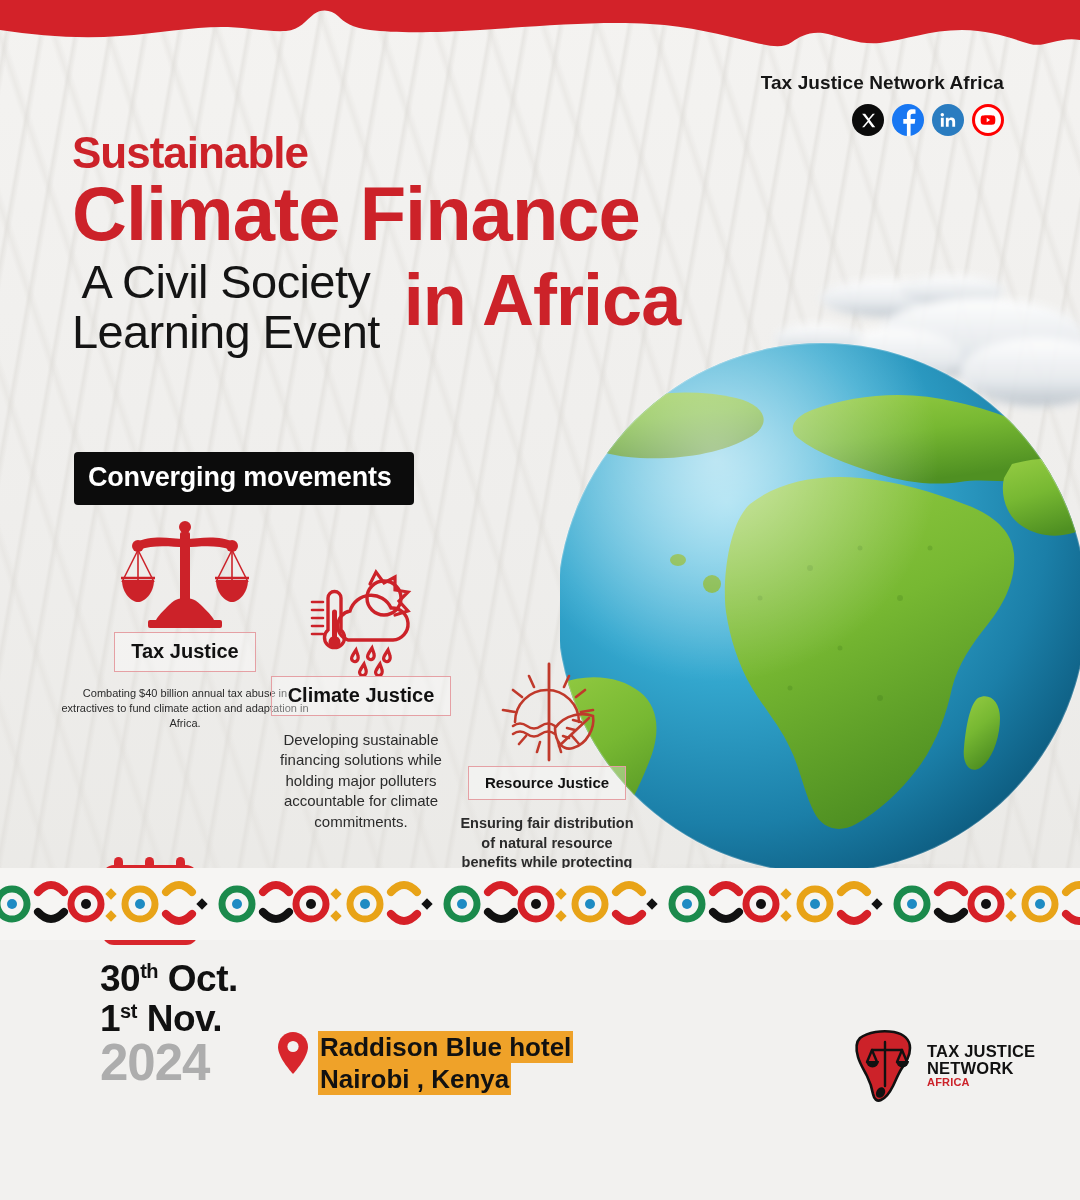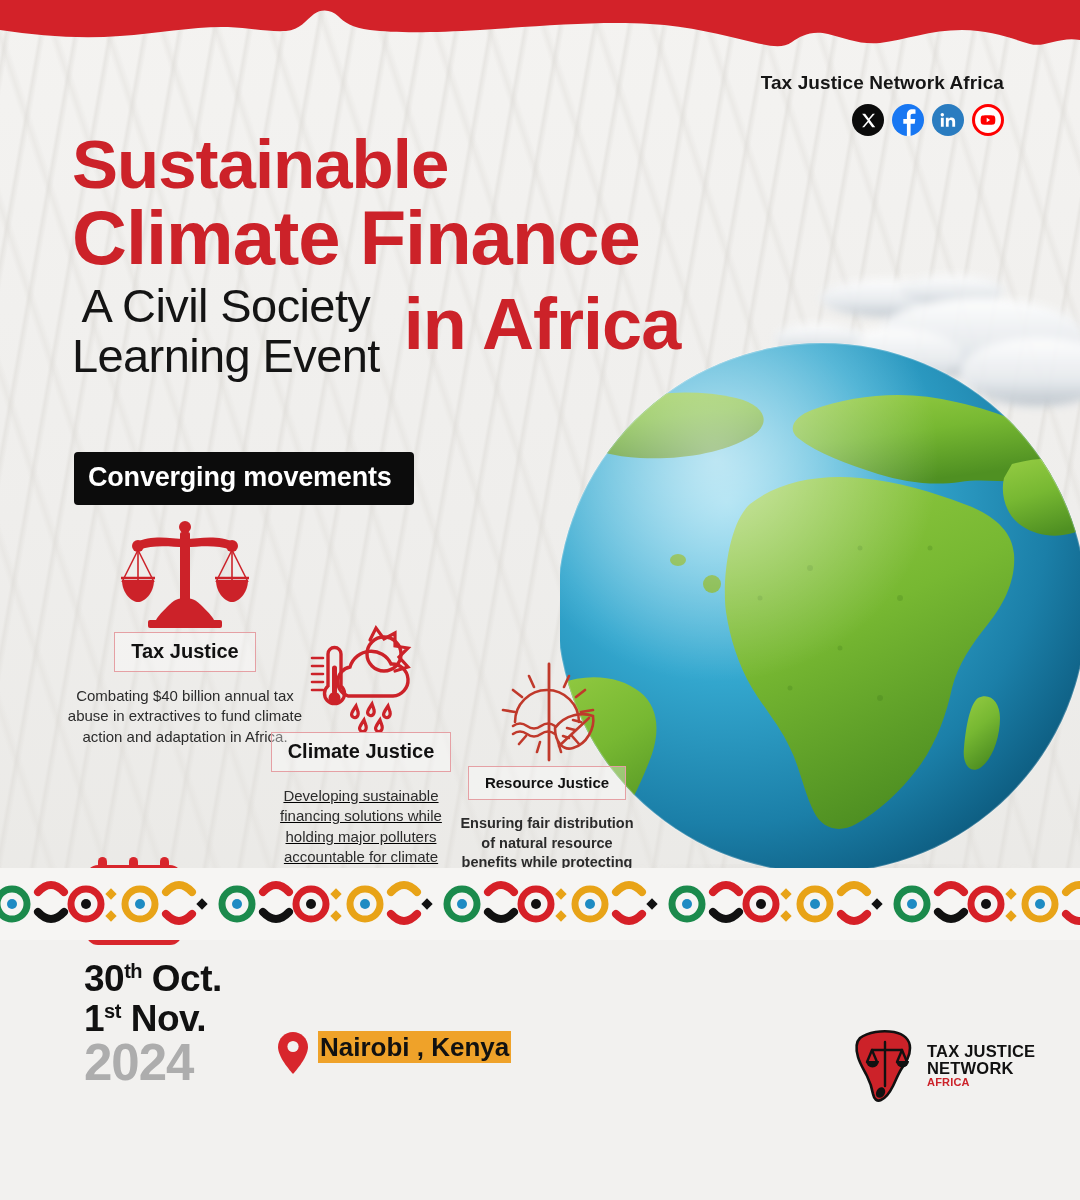--- a/index.html
+++ b/index.html
@@ -49,21 +49,21 @@
   .soc-fb { background:#1877F2; }
   .soc-li { background:#2a7cc0; }
   .soc-yt { background:#ffffff; border:3px solid #FF0000; }
 
   
   .headline { position:absolute; top:132px; left:72px; width:720px; }
   .hl-red {
     color:#CC2229; font-weight:bold; line-height:.96;
     letter-spacing:-1px;
   }
-  .hl-sustainable { font-size:69px; }
+  .hl-sustainable { font-size:44px; }
   .hl-climate { font-size:76px; margin-top:4px; }
   .sub-row { display:flex; align-items:flex-start; margin-top:6px;text-align:center; }
   .hl-black {
     color:#141414; font-size:47px; font-weight:normal;
     line-height:1.06; letter-spacing:-.6px;
   }
   .hl-inafrica {
     color:#CC2229; font-size:72px; font-weight:bold;
     letter-spacing:-1px; margin-left:24px; margin-top:2px;
   }
@@ -87,32 +87,32 @@
     color:#111; font-weight:bold;
     padding:7px 16px 8px 16px;
     white-space:nowrap;
   }
   .pillar-body {
     color:#2b2b2b; line-height:1.36; margin-top:14px;
   }
 
   #pillar-tax      { top:520px; left:60px;  width:250px; }
   #pillar-tax .pillar-title { font-size:20px; }
-  #pillar-tax .pillar-body  { font-size:15px; }
-
-  #pillar-climate  { top:624px; left:265px; width:192px;text-decoration:underline; }
+  #pillar-tax .pillar-body  { font-size:11px; }
+
+  #pillar-climate  { top:568px; left:265px; width:192px; }
   #pillar-climate .pillar-title { font-size:20px; }
   #pillar-climate .pillar-body  { font-size:15px; }
 
   #pillar-resource { top:660px; left:452px; width:190px; }
   #pillar-resource .pillar-title { font-size:15px; }
   #pillar-resource .pillar-body  { font-size:14.5px;font-weight:bold; }
 
   
-  .date-block { position:absolute; top:855px; left:84px; }
+  .date-block { position:absolute; top:855px; left:100px; }
   .date-lines { margin-top:8px; }
   .date-line {
     font-size:37px; font-weight:bold; color:#111;
     line-height:1.08; letter-spacing:-.5px; white-space:nowrap;
   }
   .date-line sup { font-size:20px; vertical-align:super; }
   .date-year {
     font-size:51px; font-weight:bold; color:#adadad;
     line-height:1; letter-spacing:-1px; margin-top:-2px;
   }
@@ -415,20 +415,21 @@
       <div class="date-year">2024</div>
     </div>
   </div>
 
   <div class="venue">
     <svg width="30" height="42" viewBox="0 0 30 42">
       <path d="M15 0 C6.7 0 0 6.7 0 15 C0 26 15 42 15 42 C15 42 30 26 30 15 C30 6.7 23.3 0 15 0 Z" fill="#D8262C"></path>
       <circle cx="15" cy="14.5" r="5.6" fill="#f2f1ef"></circle>
     </svg>
     <div class="venue-text">
+      <div class="venue-line"><span class="hl">Raddison Blue hotel</span></div>
       <div class="venue-line"><span class="hl">Nairobi , Kenya</span></div>
     </div>
   </div>
 
   <div class="brand-logo">
     <svg width="66" height="76" viewBox="0 0 66 76">
       <path d="M8 10 C16 4 30 2 42 4 C52 6 58 12 58 20 C58 28 54 34 50 40
                C46 46 44 52 41 58 C38 64 34 70 29 72 C25 74 22 71 21 66
                C20 60 18 54 15 48 C12 42 8 36 6 29 C4 22 4 14 8 10 Z" fill="#CC2229" stroke="#111" stroke-width="2.6" stroke-linejoin="round"></path>
       <g stroke="#111" stroke-width="2.4" fill="none" stroke-linecap="round">

